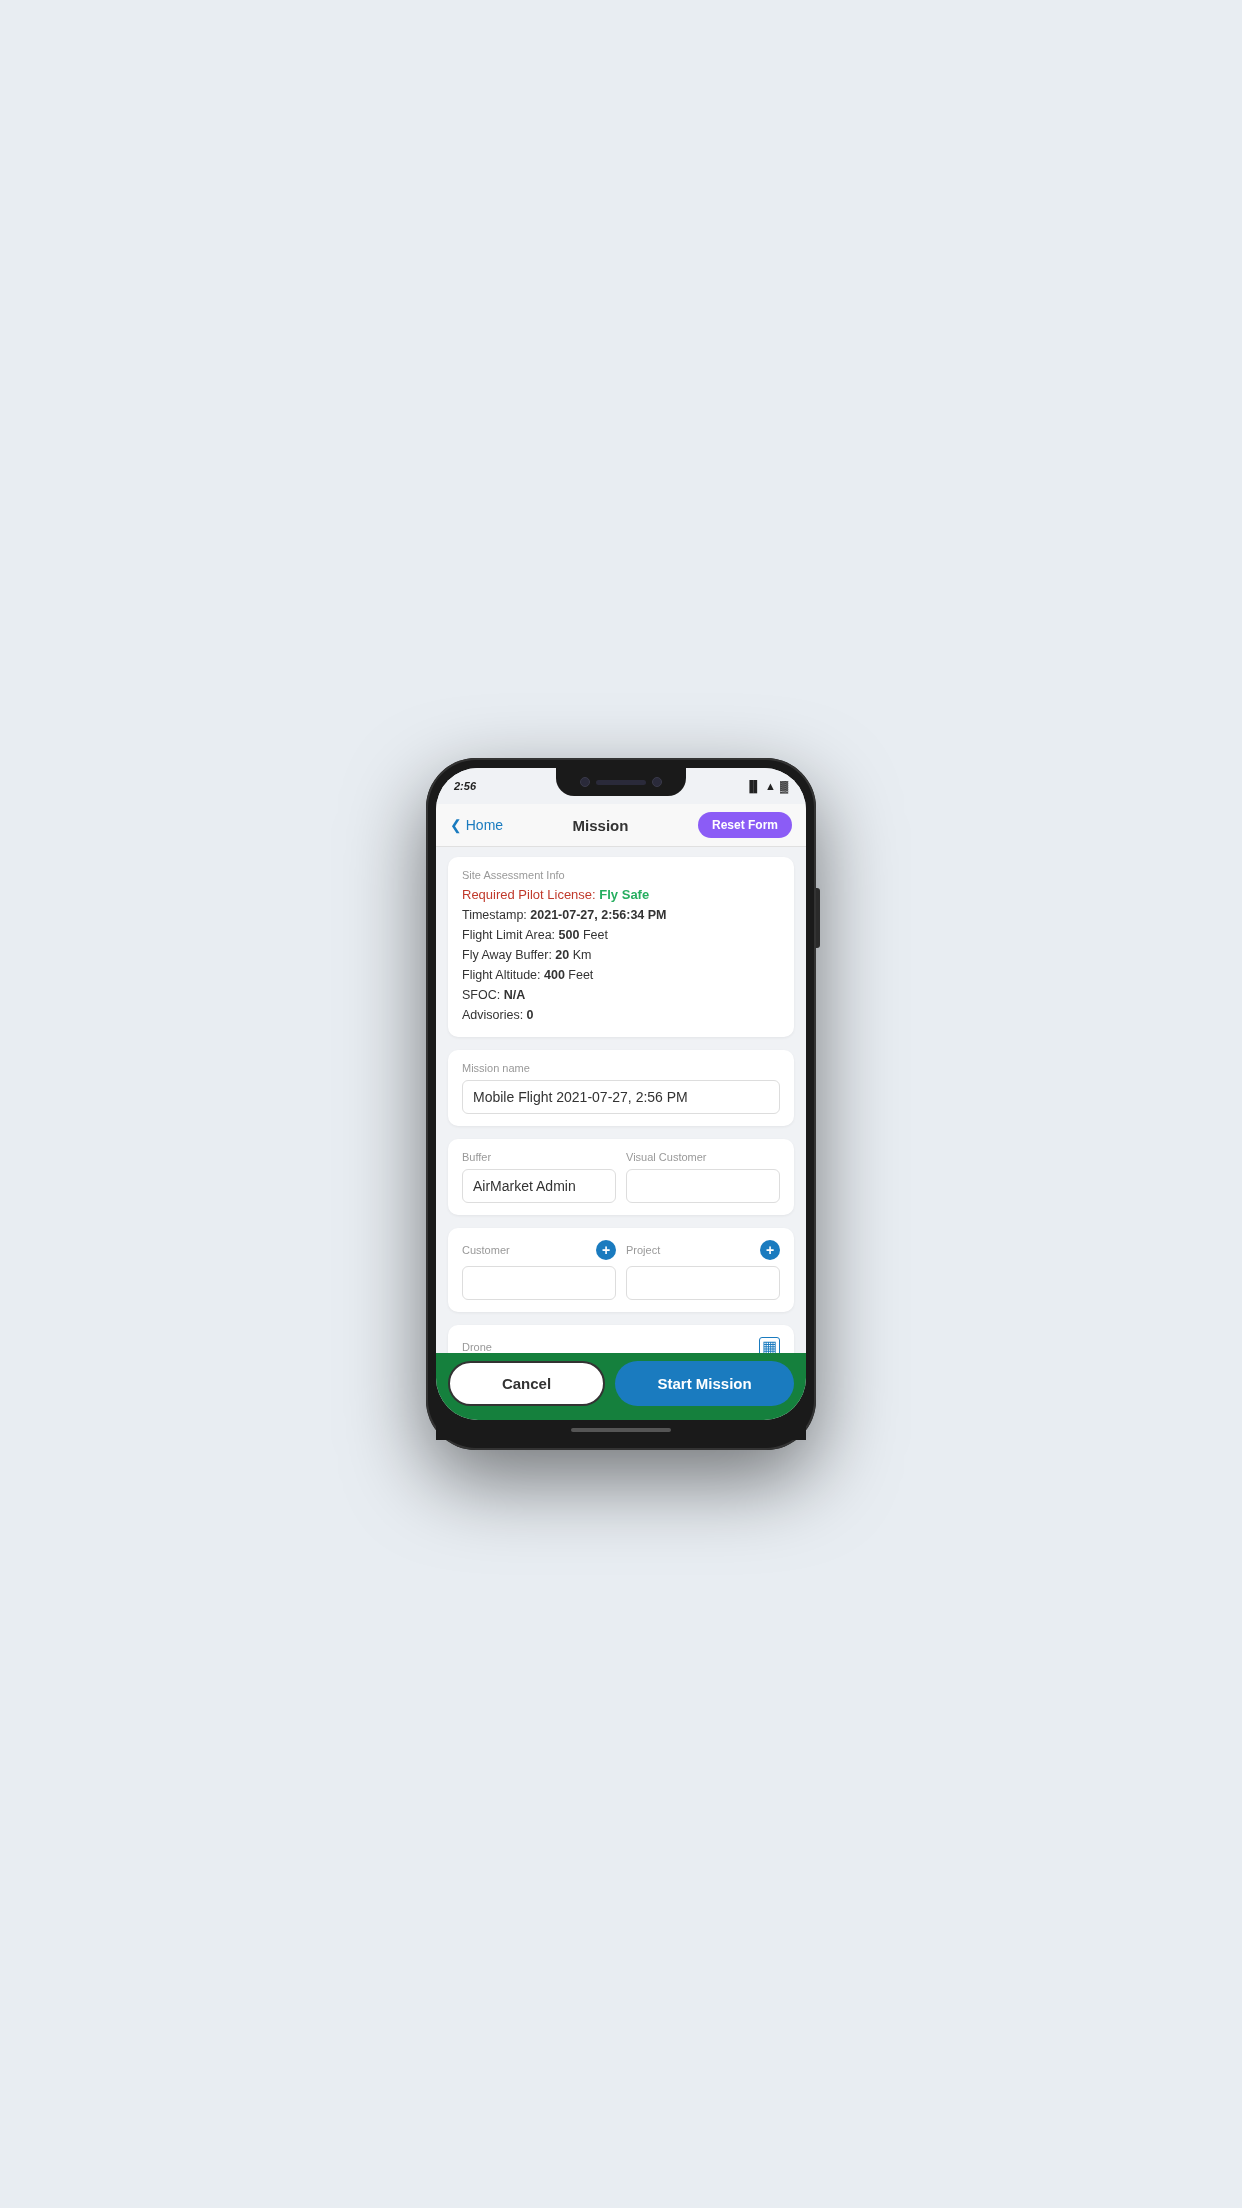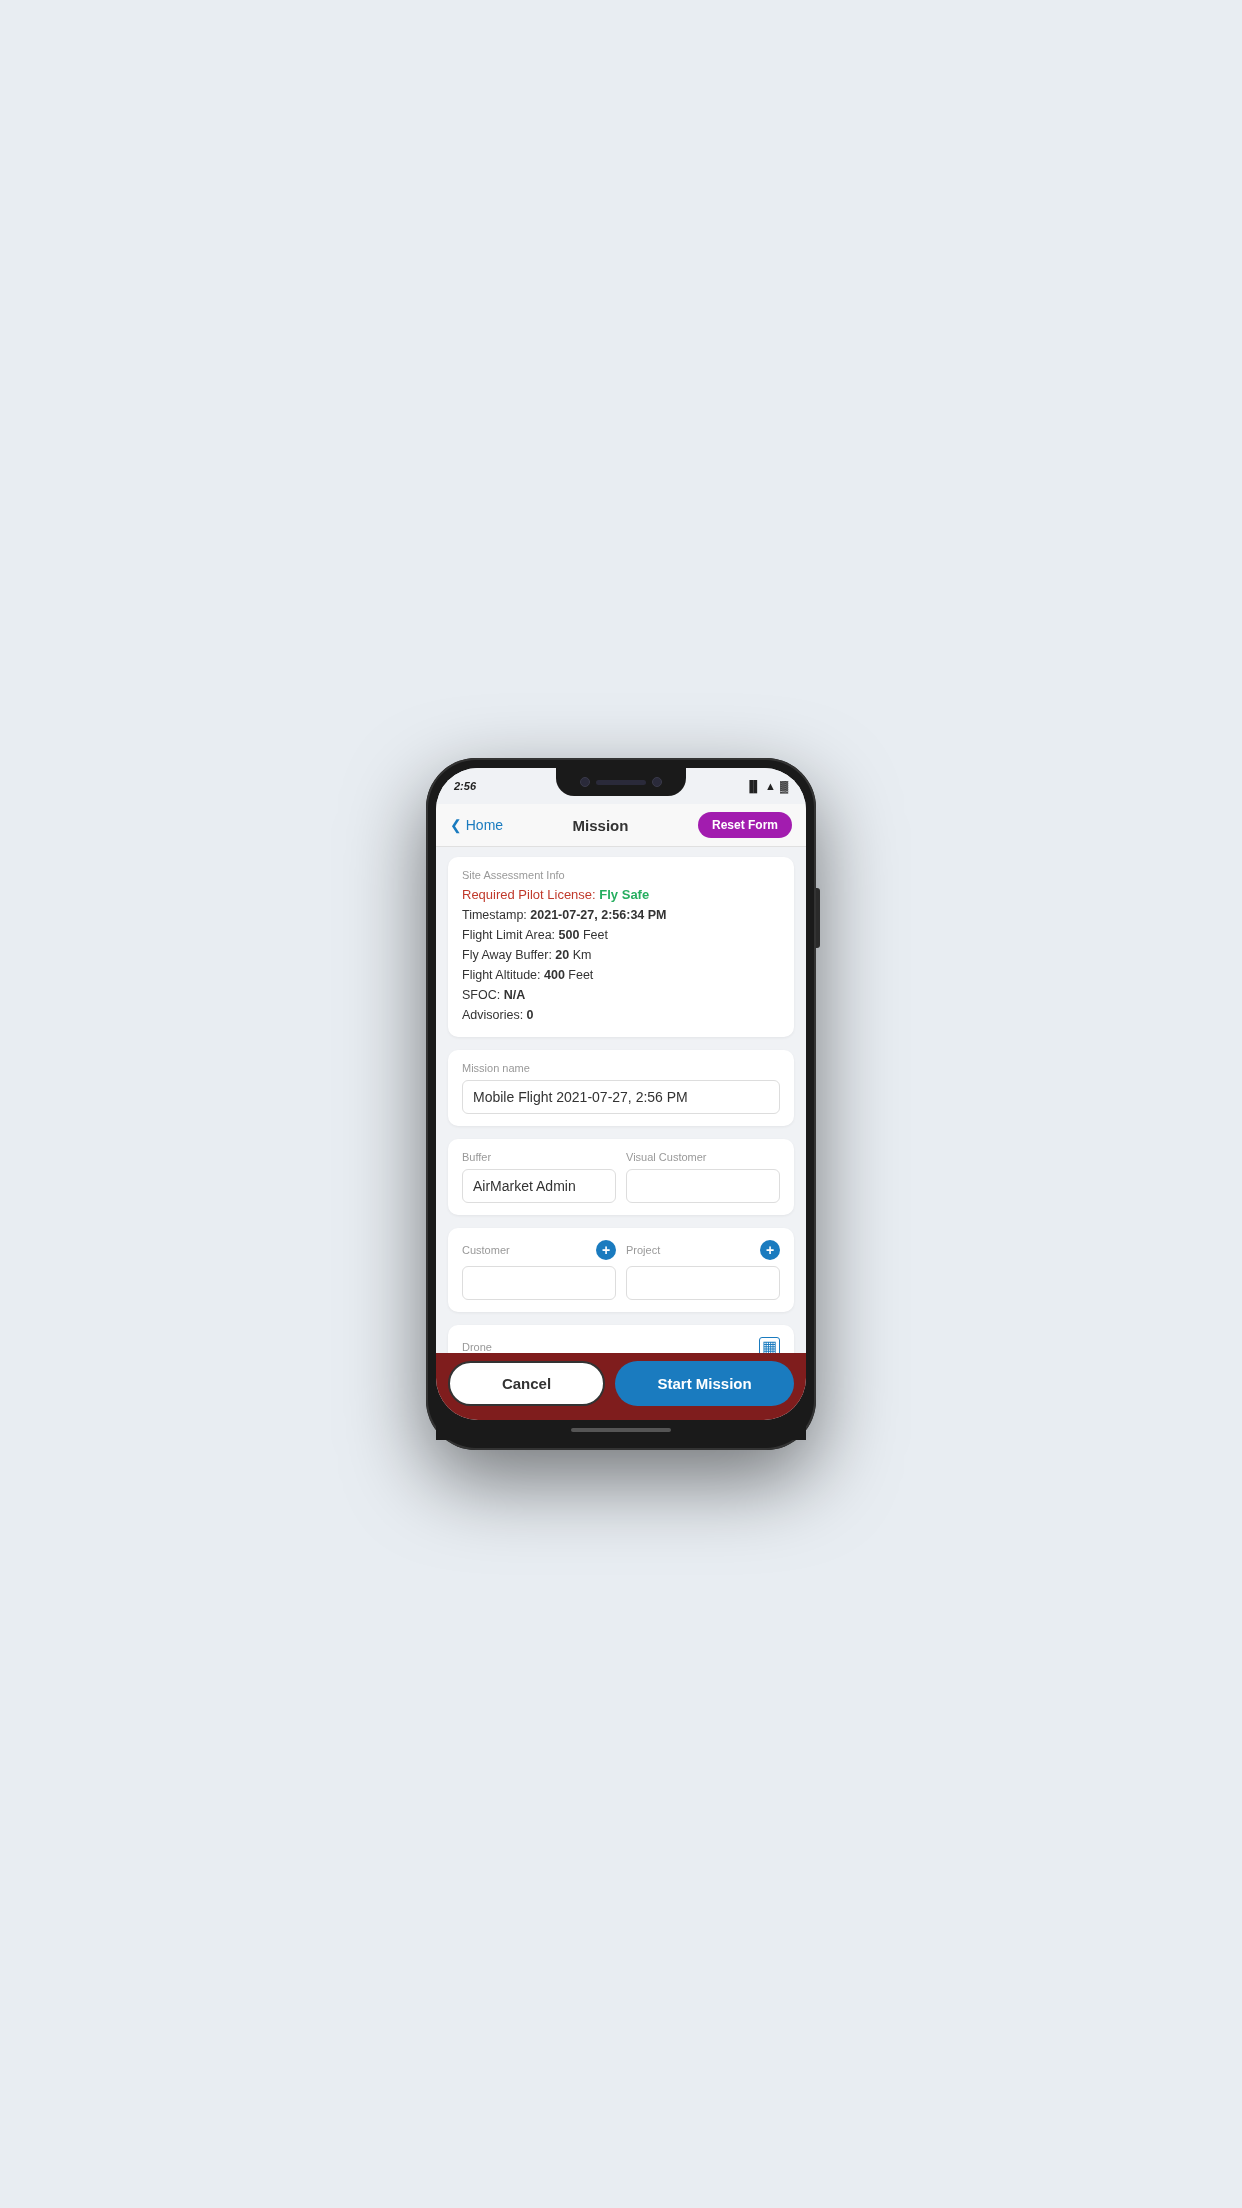--- a/index.html
+++ b/index.html
@@ -117,21 +117,21 @@
       cursor: pointer;
     }
 
     .nav-title {
       font-size: 15px;
       font-weight: 600;
       color: #333;
     }
 
     .nav-reset-btn {
-      background: #a21caf;
+      background: #8b5cf6;
       color: white;
       border: none;
       border-radius: 18px;
       padding: 6px 14px;
       font-size: 12px;
       font-weight: 600;
       cursor: pointer;
     }
 
     
@@ -236,21 +236,21 @@
       cursor: pointer;
       line-height: 1;
       flex-shrink: 0;
     }
 
     
     .bottom-buttons {
       display: flex;
       gap: 10px;
       padding: 8px 12px 14px;
-      background: #7f1d1d;
+      background: #15803d;
       flex-shrink: 0;
     }
 
     .cancel-btn {
       flex: 1;
       border: 2px solid #333;
       background: white;
       color: #333;
       border-radius: 30px;
       padding: 12px;

